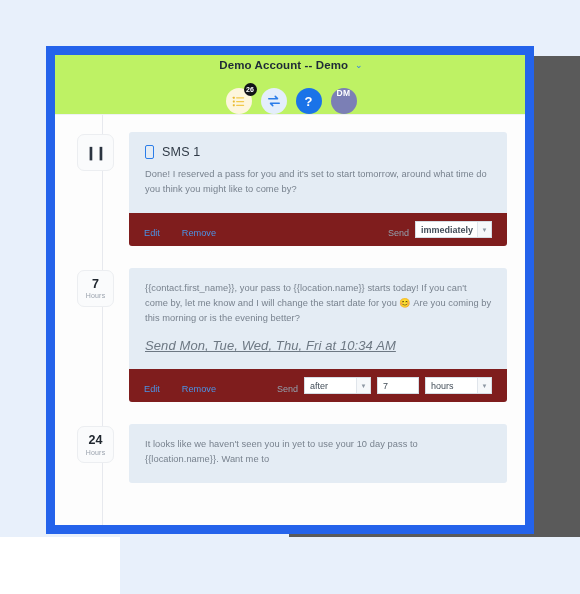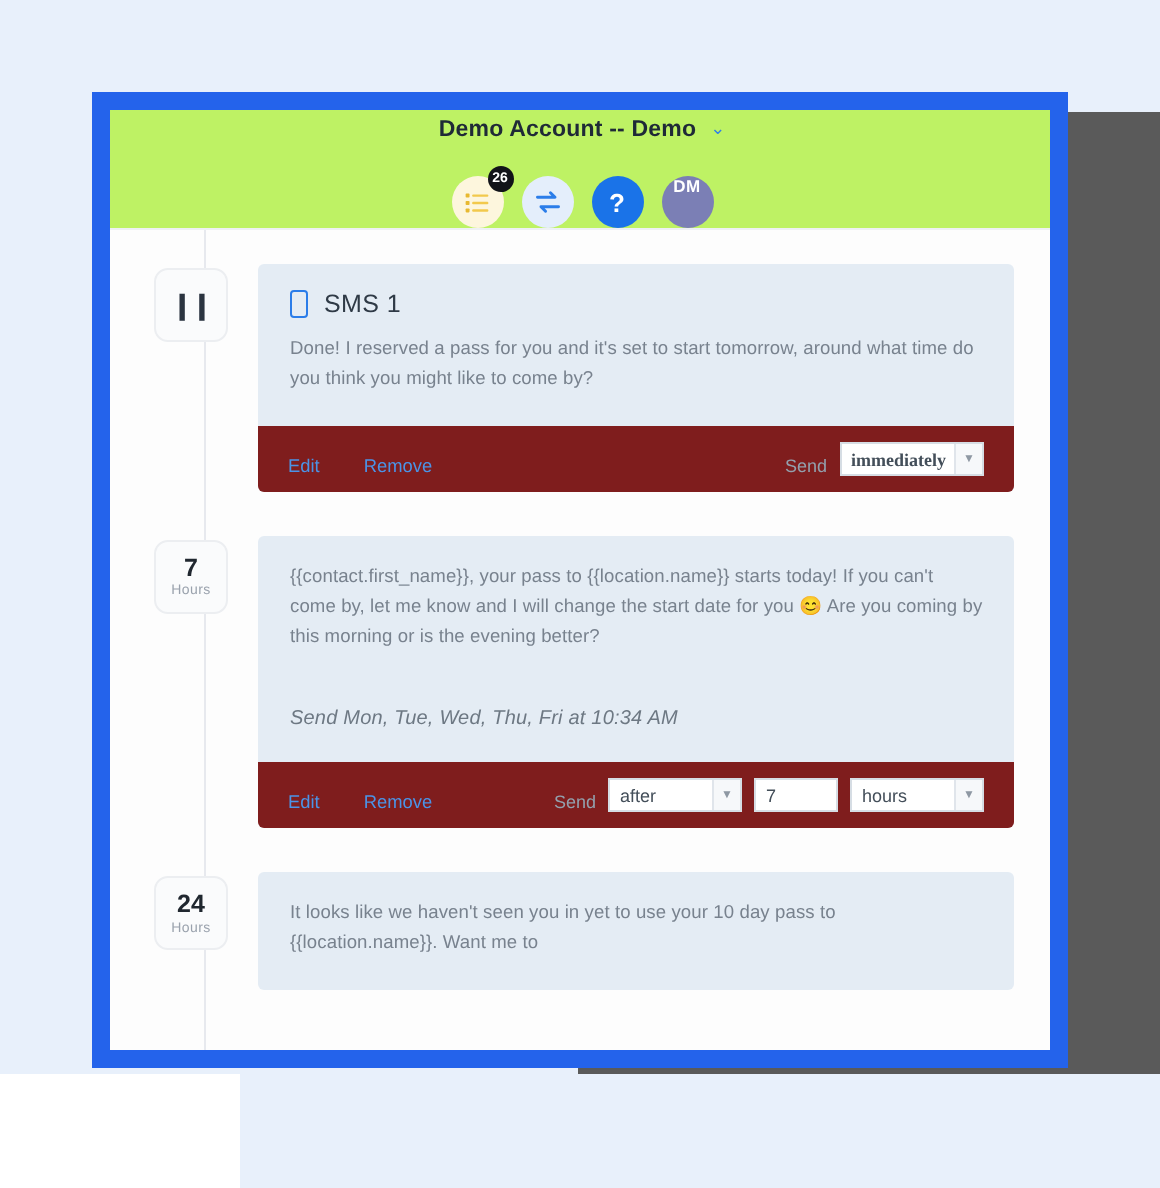--- a/index.html
+++ b/index.html
@@ -241,25 +241,26 @@
   }
 
   .msg-text {
     font-size: 9.3px;
     line-height: 1.62;
     color: #78828e;
     letter-spacing: .05px;
   }
 
   .schedule-note {
-    font-size: 10px;
+    font-size: 13px;
     font-style: italic;
     color: #6d7883;
-    margin-top: 28px;
+    margin-top: 12px;
     letter-spacing: .1px;
+    text-decoration: underline;
   }
 
   .card-footer {
     background: #7f1d1d;
     padding: 8px 15px;
     display: flex;
     align-items: flex-end;
     min-height: 30px;
   }
 
@@ -297,21 +298,21 @@
     border-left: 1px solid #e0e5eb;
     background: #f6f8fa;
     display: flex; align-items: center; justify-content: center;
     font-size: 6px;
     color: #8e98a3;
   }
   .select.wide { min-width: 67px; }
   .select.num { min-width: 42px; padding-right: 5px; }
   .sel-gap { width: 6px; }
 
-  .select.bold-val { font-weight: bold; font-family: Liberation Serif, serif; }
+  .select.bold-val { font-weight: bold; }
 </style>
 </head>
 <body>
 
 <div class="deco-gray"></div>
 <div class="deco-white-br"></div>
 <div class="deco-white-bl"></div>
 <div class="deco-tint-bl"></div>
 
 <div class="window-frame">

